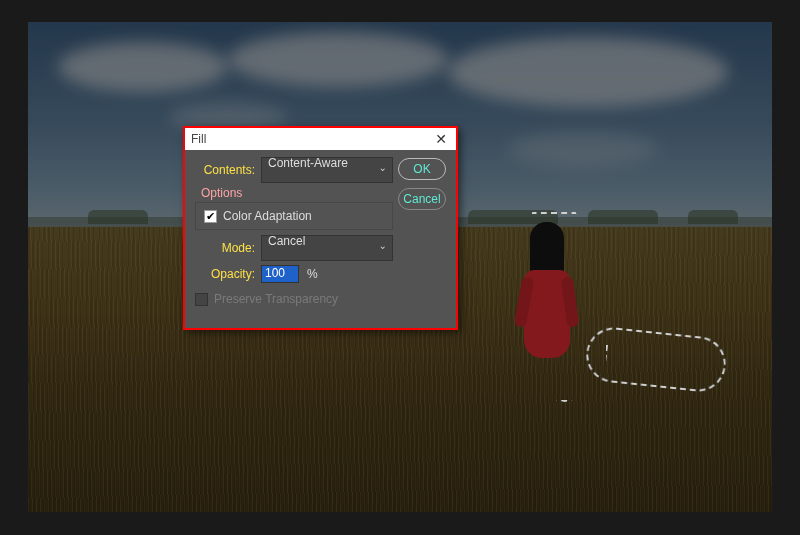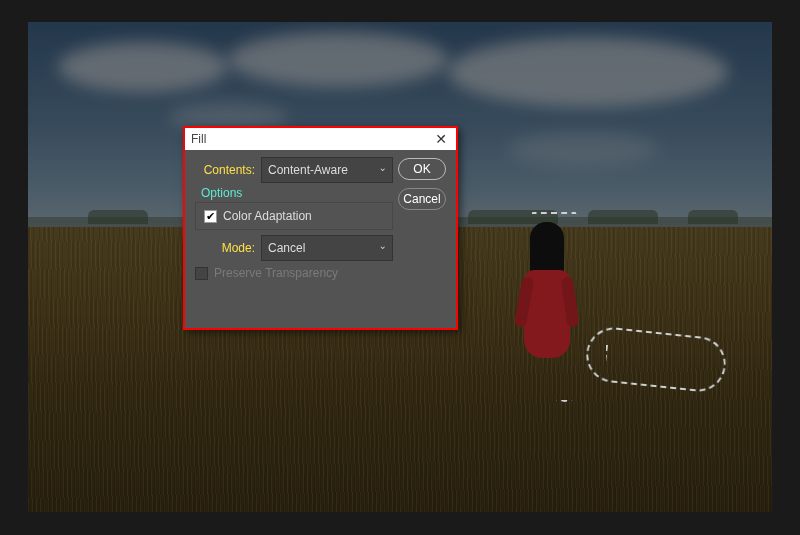--- a/index.html
+++ b/index.html
@@ -73,32 +73,32 @@
   }
   .titlebar {
     height: 22px; background: #fff; color:#444; display:flex; align-items:center;
     padding: 0 6px; justify-content: space-between; font-size: 12px;
   }
   .closebtn { width: 18px; height: 18px; display:flex; align-items:center; justify-content:center; cursor:pointer; font-size:14px; color:#333; }
   .dlg-body { position:relative; padding: 8px 10px 8px 10px; }
   .right-buttons { position:absolute; right: 10px; top: 8px; width: 48px; display:flex; flex-direction:column; gap:8px; }
   .btn {
     height: 22px; border:1px solid #888; border-radius: 11px; background:#535353;
-    color:#ffffff; font-size:12px; display:flex; align-items:center; justify-content:center; cursor:pointer;
+    color:#5eead4; font-size:12px; display:flex; align-items:center; justify-content:center; cursor:pointer;
   }
   .btn.primary { border-color:#bbb; }
   .left-col { width: 198px; }
   .row { display:flex; align-items:center; height: 24px; margin-bottom: 2px; }
   .lbl { width: 66px; text-align:right; padding-right:6px; color:#fde047; }
   .select {
     flex:1; height:20px; background:#444; border:1px solid #333; color:#ddd;
-    display:flex; align-items:center; padding: 12px 6px; position:relative; font-size:12px;
+    display:flex; align-items:flex-end; padding: 12px 6px; position:relative; font-size:12px;
   }
   .select .chev { position:absolute; right:5px; top:4px; font-size:10px; color:#ccc; }
-  .section-label { font-size:12px; color:#5eead4; margin: 4px 0 2px 6px; }
+  .section-label { font-size:12px; color:#fca5a5; margin: 4px 0 2px 6px; }
   .group { border:1px solid #474747; padding: 6px 8px; margin-bottom: 6px; }
   .chk { display:flex; align-items:center; gap:6px; font-size:12px; }
   .chkbox { width:13px; height:13px; background:#fff; display:flex; align-items:center; justify-content:center; color:#000; font-size:11px; border:1px solid #999; }
   .chkbox.off { background:#444; border:1px solid #333; }
   .numfield { width:38px; height:18px; background:#fff; color:#000; border:1px solid #333; padding:0 3px; font-size:12px; }
   .numfield.sel { background:#1e61c9; color:#fff; }
   .pct { margin-left: 8px; }
   .disabled { color:#7a7a7a; }
 </style>
 </head>
@@ -162,20 +162,25 @@
         </div>
 
         <div class="group" style="border:none;padding:0 0 0 0;">
           <div class="row">
             <div class="lbl">Mode:</div>
             <div class="select">
               <span>Cancel</span>
               <span class="chev">⌄</span>
             </div>
           </div>
+          <div class="row">
+            <div class="lbl">Opacity:</div>
+            <span class="numfield sel">100</span>
+            <span class="pct">%</span>
+          </div>
         </div>
 
         <label class="chk disabled" style="margin-top:4px;align-items:center;">
           <span class="chkbox off"></span>
           <span>Preserve Transparency</span>
         </label>
       </div>
     </div>
   </div>
 </div>

